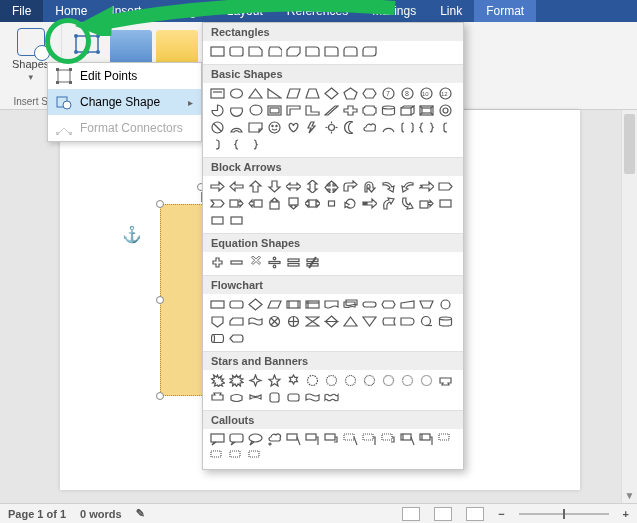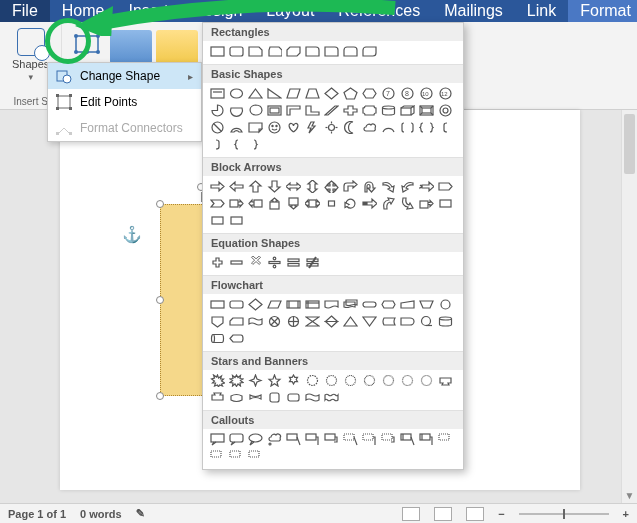--- a/index.html
+++ b/index.html
@@ -1,19 +1,19 @@
 <!DOCTYPE html>
 <html><head>
 <meta charset="utf-8">
 <style>
   * { box-sizing: border-box; margin: 0; padding: 0; font-family: "Segoe UI", Arial, sans-serif; }
   body { width: 637px; height: 523px; overflow: hidden; background: #fff; position: relative; }
 
   
-  .tabs { display: flex; background: #2b579a; color: #fff; height: 22px; font-size: 16px; align-items: center; }
+  .tabs { display: flex; background: #2b579a; color: #fff; height: 22px; font-size: 12px; align-items: center; }
   .tab { padding: 0 12px; height: 100%; display: flex; align-items: center; cursor: pointer; }
   .tab.file { background: #1e3e70; }
   .tab.format { background: #4a78c4; }
 
   
   .ribbon { height: 88px; background: #f3f3f3; border-bottom: 1px solid #d0d0d0; display: flex; font-size: 11px; color: #444; position: relative; }
   .group { padding: 4px 6px 2px 6px; border-right: 1px solid #e0e0e0; display: flex; flex-direction: column; align-items: center; justify-content: flex-start; }
   .big-btn { display: flex; flex-direction: column; align-items: center; gap: 2px; padding: 2px 6px; cursor: pointer; }
   .big-btn .lbl { font-size: 11px; color: #444; }
   .group-label { font-size: 10px; color: #666; margin-top: auto; }
@@ -158,41 +158,41 @@
   </div>
 </div>
 
 <div class="anno-circle"></div>
 <svg class="anno-arrow" width="340" height="40">
   <path d="M 330 12 Q 180 0 30 28" stroke="#1db954" stroke-width="14" fill="none"></path>
   <polygon points="10,30 48,10 46,44" fill="#1db954"></polygon>
 </svg>
 
 <div class="menu">
-  <div class="menu-item hover">
-    <span class="mi-icon">
-        <svg width="16" height="16">
-          <rect x="1" y="3" width="10" height="10" fill="none" stroke="#3a6fb0"></rect>
-          <circle cx="11" cy="11" r="4" fill="#fff" stroke="#3a6fb0"></circle>
-        </svg>
-      </span>
-    <span>Change Shape</span>
-    <span class="arrow">▸</span>
-  </div>
   <div class="menu-item">
     <span class="mi-icon">
         <svg width="16" height="16">
           <rect x="2" y="2" width="12" height="12" fill="none" stroke="#666"></rect>
           <rect x="0" y="0" width="3" height="3" fill="#666"></rect>
           <rect x="13" y="0" width="3" height="3" fill="#666"></rect>
           <rect x="0" y="13" width="3" height="3" fill="#666"></rect>
           <rect x="13" y="13" width="3" height="3" fill="#666"></rect>
         </svg>
       </span>
     <span>Edit Points</span>
+  </div>
+  <div class="menu-item hover">
+    <span class="mi-icon">
+        <svg width="16" height="16">
+          <rect x="1" y="3" width="10" height="10" fill="none" stroke="#3a6fb0"></rect>
+          <circle cx="11" cy="11" r="4" fill="#fff" stroke="#3a6fb0"></circle>
+        </svg>
+      </span>
+    <span>Change Shape</span>
+    <span class="arrow">▸</span>
   </div>
   <div class="menu-item disabled">
     <span class="mi-icon">
         <svg width="16" height="16">
           <path d="M2 14 L8 8 L14 14" fill="none" stroke="#ccc"></path>
           <rect x="0" y="12" width="3" height="3" fill="#ccc"></rect>
           <rect x="13" y="12" width="3" height="3" fill="#ccc"></rect>
         </svg>
       </span>
     <span>Format Connectors</span>

